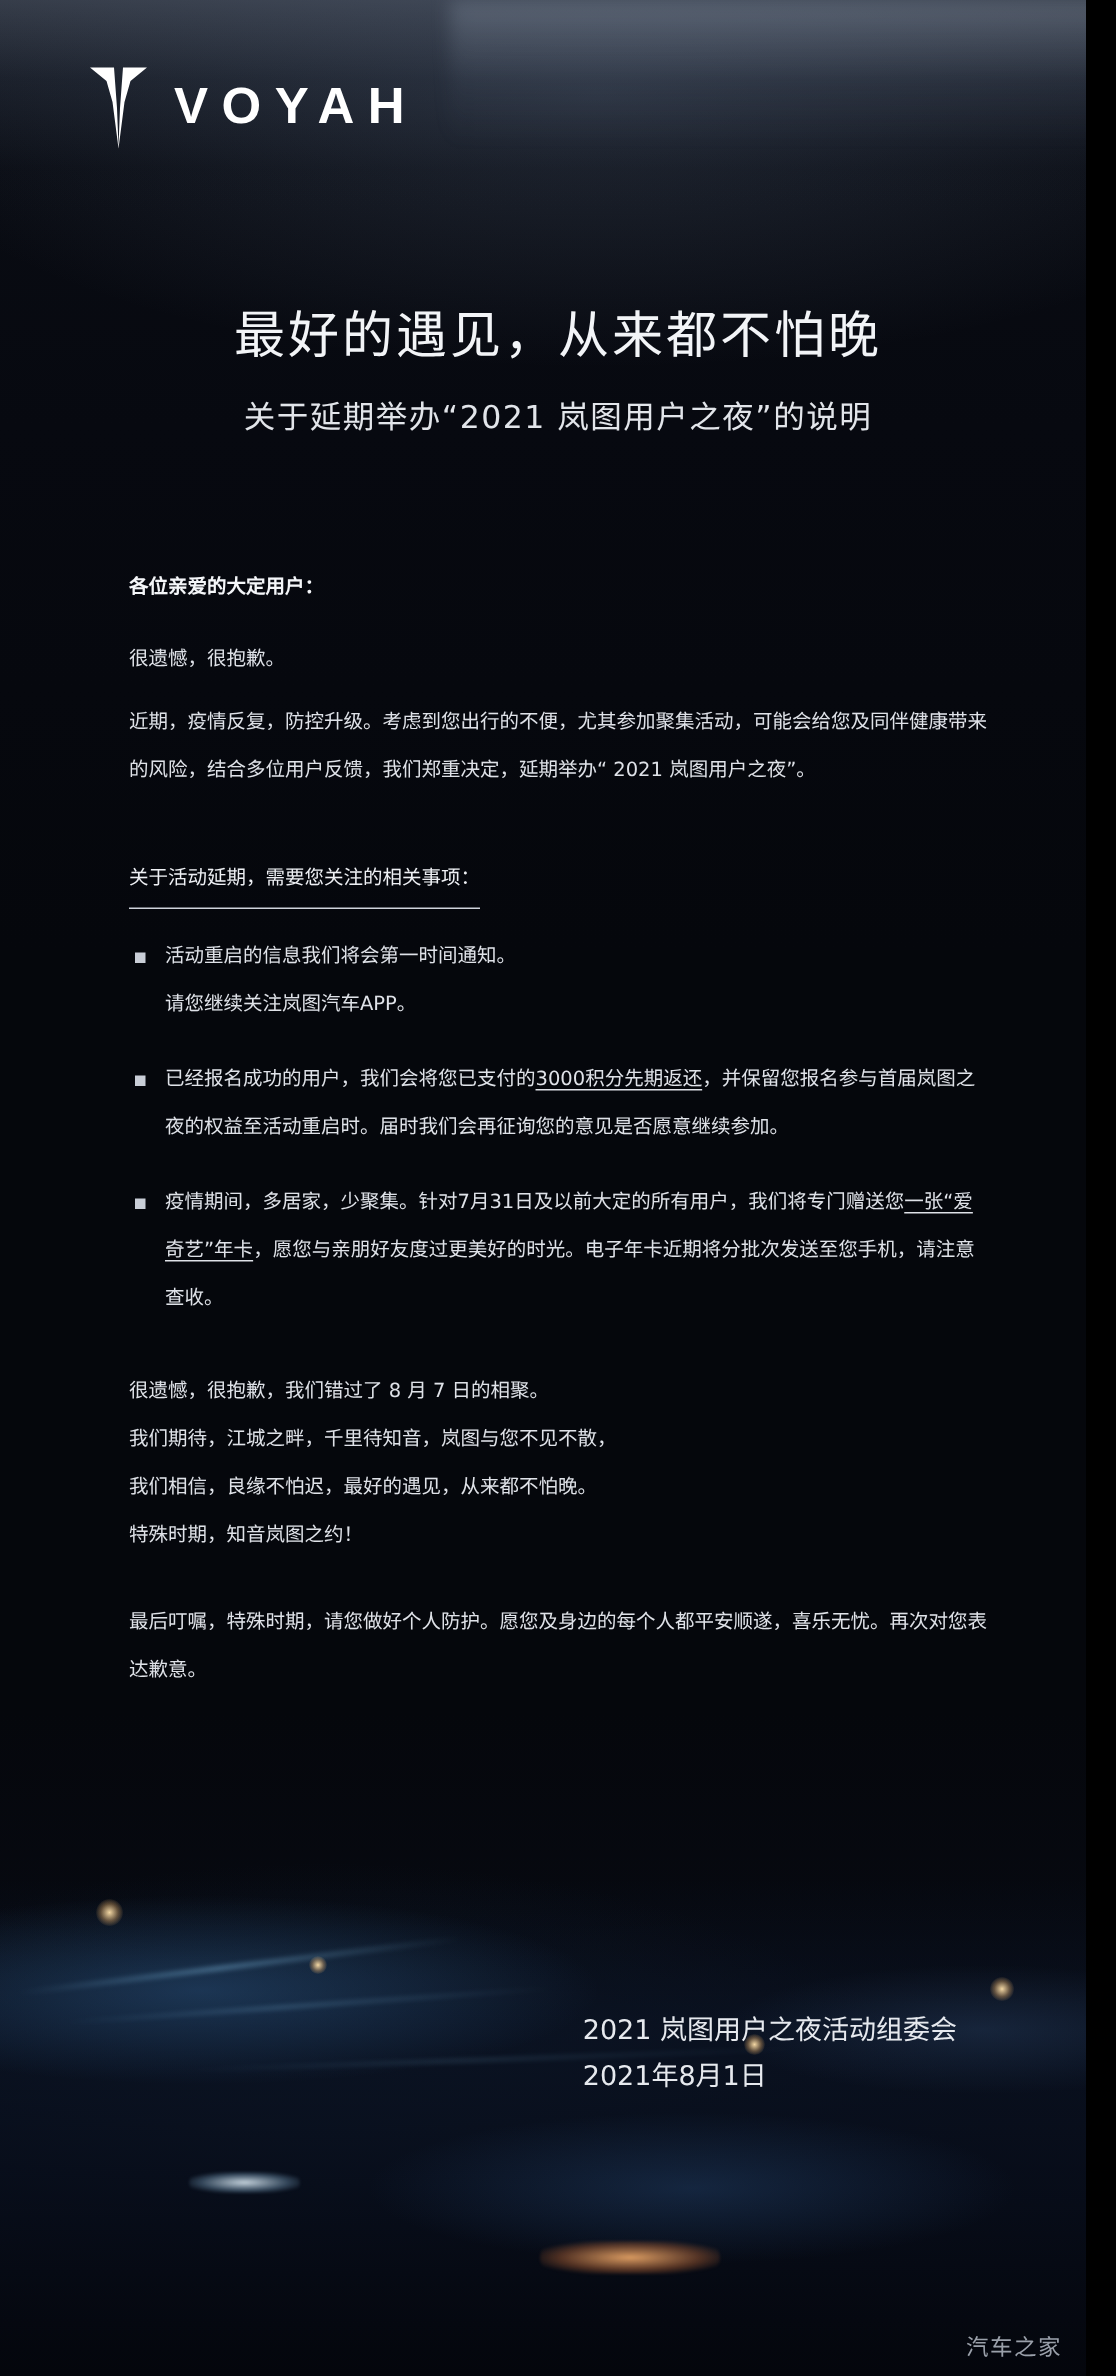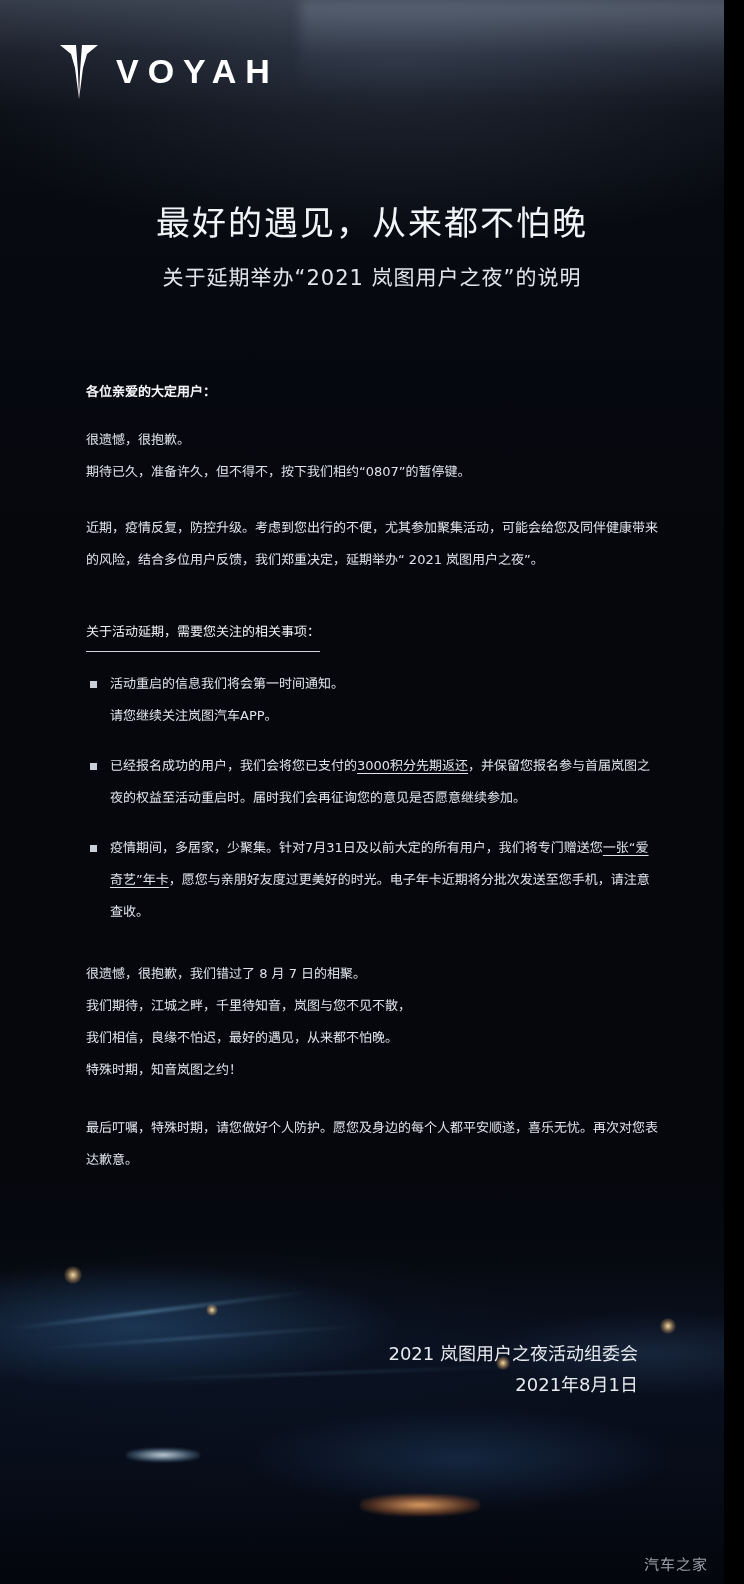--- a/index.html
+++ b/index.html
@@ -170,21 +170,21 @@
   .u { text-decoration: underline; text-underline-offset: 3px; }
 
   .closing { margin-top: 30px; }
   .closing .line { margin: 0; }
   .final { margin-top: 26px; }
 
   
   .signature {
     position: absolute;
     right: 86px; bottom: 184px;
-    text-align: right;
+    text-align: left;
     font-size: 18px;
     line-height: 31px;
     color: #e6e9ee;
     font-family: "DejaVu Sans", "Liberation Sans", sans-serif;
   }
 
   
   .watermark {
     position: absolute;
     right: 16px; bottom: 10px;
@@ -224,21 +224,20 @@
   <div class="heading-block">
     <h1 class="h-main">最好的遇见，从来都不怕晚</h1>
     <h2 class="h-sub">关于延期举办“2021 岚图用户之夜”的说明</h2>
   </div>
 
   <div class="body-copy">
 
     <div class="salutation">各位亲爱的大定用户：</div>
 
     <p class="para tight">很遗憾，很抱歉。</p>
-    <p class="para">期待已久，准备许久，但不得不，按下我们相约“0807”的暂停键。</p>
 
     <div class="gap-sm"></div>
 
     <p class="para">近期，疫情反复，防控升级。考虑到您出行的不便，尤其参加聚集活动，可能会给您及同伴健康带来的风险，结合多位用户反馈，我们郑重决定，延期举办“ 2021 岚图用户之夜”。</p>
 
     <div class="section-title">关于活动延期，需要您关注的相关事项：</div>
 
     <ul class="bullets">
       <li>
         <span>活动重启的信息我们将会第一时间通知。</span><br>

